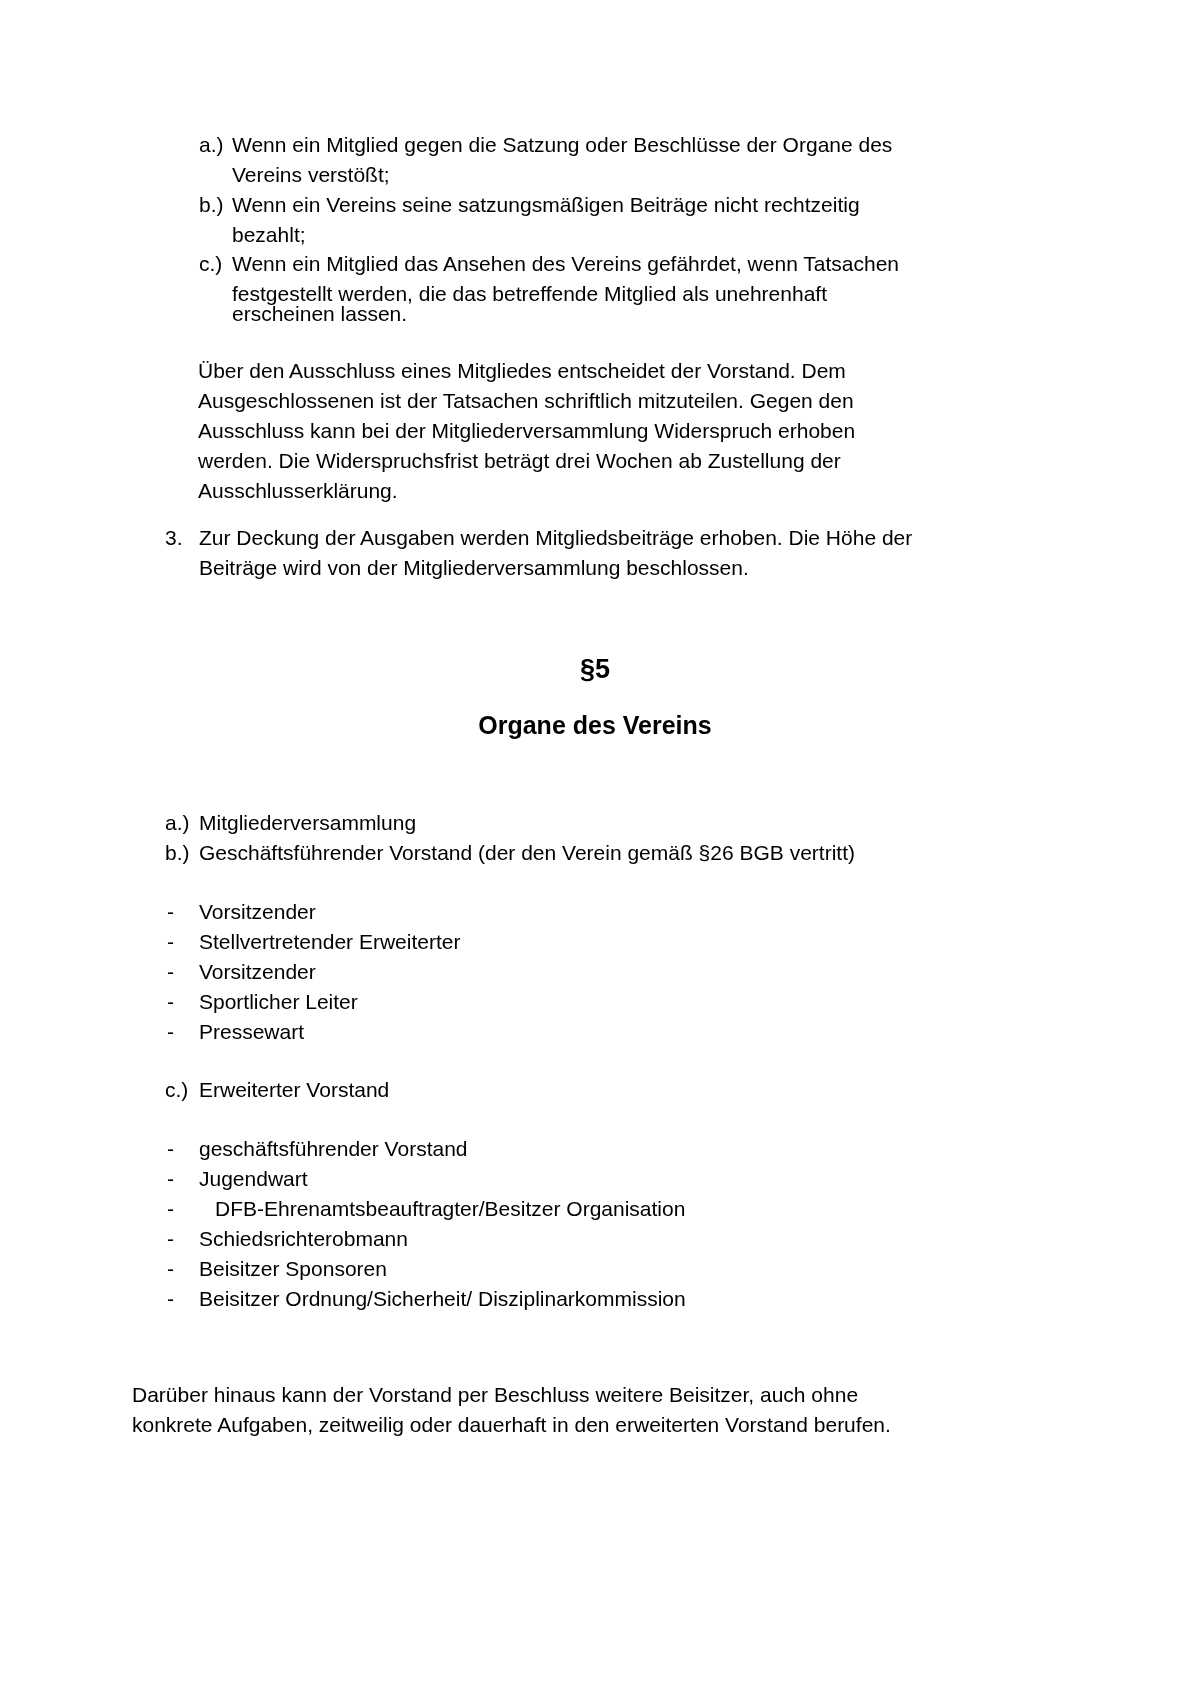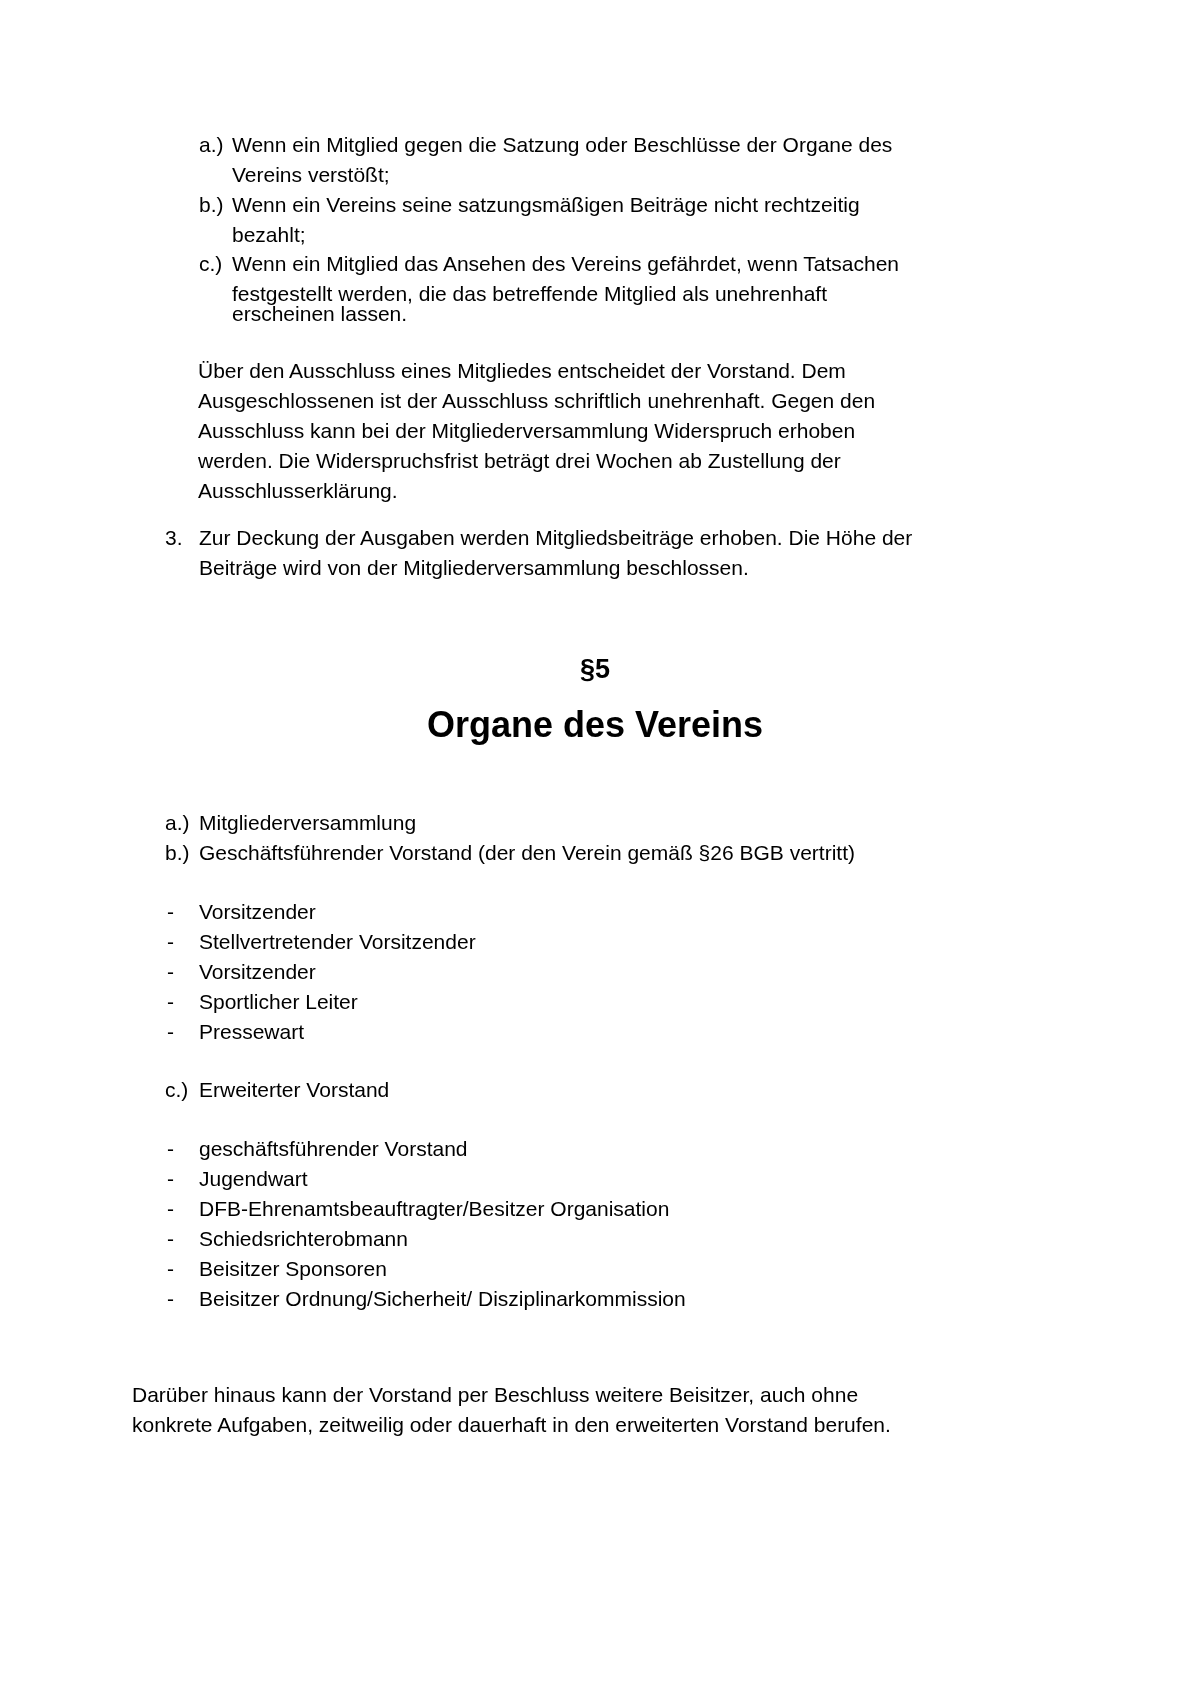--- a/index.html
+++ b/index.html
@@ -24,67 +24,67 @@
   <span class="abs" style="left:232px;top:220px">bezahlt;</span>
 
   <span class="abs" style="left:199px;top:249px">c.)</span>
   <span class="abs" style="left:232px;top:249px">Wenn ein Mitglied das Ansehen des Vereins gefährdet, wenn Tatsachen</span>
   <span class="abs" style="left:232px;top:279px">festgestellt werden, die das betreffende Mitglied als unehrenhaft</span>
   <span class="abs" style="left:232px;top:299px">erscheinen lassen.</span>
 </div>
 
 <div>
   <span class="abs" style="left:198px;top:356px">Über den Ausschluss eines Mitgliedes entscheidet der Vorstand. Dem</span>
-  <span class="abs" style="left:198px;top:386px">Ausgeschlossenen ist der Ausschluss schriftlich unehrenhaft. Gegen den</span>
+  <span class="abs" style="left:198px;top:386px">Ausgeschlossenen ist der Tatsachen schriftlich mitzuteilen. Gegen den</span>
   <span class="abs" style="left:198px;top:416px">Ausschluss kann bei der Mitgliederversammlung Widerspruch erhoben</span>
   <span class="abs" style="left:198px;top:446px">werden. Die Widerspruchsfrist beträgt drei Wochen ab Zustellung der</span>
   <span class="abs" style="left:198px;top:476px">Ausschlusserklärung.</span>
 </div>
 
 <div>
   <span class="abs" style="left:165px;top:523px">3.</span>
   <span class="abs" style="left:199px;top:523px">Zur Deckung der Ausgaben werden Mitgliedsbeiträge erhoben. Die Höhe der</span>
   <span class="abs" style="left:199px;top:553px">Beiträge wird von der Mitgliederversammlung beschlossen.</span>
 </div>
 
 <div class="title" style="top:652px;font-size:27px;line-height:34px">§5</div>
-<div class="title" style="top:708px;font-size:36px;line-height:34px">Organe des Vereins</div>
+<div class="title" style="top:708px;font-size:25px;line-height:34px">Organe des Vereins</div>
 
 <div>
   <span class="abs" style="left:165px;top:808px">a.)</span>
   <span class="abs" style="left:199px;top:808px">Mitgliederversammlung</span>
   <span class="abs" style="left:165px;top:838px">b.)</span>
   <span class="abs" style="left:199px;top:838px">Geschäftsführender Vorstand (der den Verein gemäß §26 BGB vertritt)</span>
 </div>
 
 <div>
   <span class="abs" style="left:167px;top:897px">-</span>
   <span class="abs" style="left:199px;top:897px">Vorsitzender</span>
   <span class="abs" style="left:167px;top:927px">-</span>
-  <span class="abs" style="left:199px;top:927px">Stellvertretender Vorsitzender</span>
+  <span class="abs" style="left:199px;top:927px">Stellvertretender Erweiterter</span>
   <span class="abs" style="left:167px;top:957px">-</span>
   <span class="abs" style="left:199px;top:957px">Vorsitzender</span>
   <span class="abs" style="left:167px;top:987px">-</span>
   <span class="abs" style="left:199px;top:987px">Sportlicher Leiter</span>
   <span class="abs" style="left:167px;top:1017px">-</span>
   <span class="abs" style="left:199px;top:1017px">Pressewart</span>
 </div>
 
 <div>
   <span class="abs" style="left:165px;top:1075px">c.)</span>
   <span class="abs" style="left:199px;top:1075px">Erweiterter Vorstand</span>
 </div>
 
 <div>
   <span class="abs" style="left:167px;top:1134px">-</span>
   <span class="abs" style="left:199px;top:1134px">geschäftsführender Vorstand</span>
   <span class="abs" style="left:167px;top:1164px">-</span>
   <span class="abs" style="left:199px;top:1164px">Jugendwart</span>
   <span class="abs" style="left:167px;top:1194px">-</span>
-  <span class="abs" style="left:199px;top:1194px">DFB-Ehrenamtsbeauftragter/Besitzer Organisation</span>
+  <span class="abs" style="left:215px;top:1194px">DFB-Ehrenamtsbeauftragter/Besitzer Organisation</span>
   <span class="abs" style="left:167px;top:1224px">-</span>
   <span class="abs" style="left:199px;top:1224px">Schiedsrichterobmann</span>
   <span class="abs" style="left:167px;top:1254px">-</span>
   <span class="abs" style="left:199px;top:1254px">Beisitzer Sponsoren</span>
   <span class="abs" style="left:167px;top:1284px">-</span>
   <span class="abs" style="left:199px;top:1284px">Beisitzer Ordnung/Sicherheit/ Disziplinarkommission</span>
 </div>
 
 <div>
   <span class="abs" style="left:132px;top:1380px">Darüber hinaus kann der Vorstand per Beschluss weitere Beisitzer, auch ohne</span>

